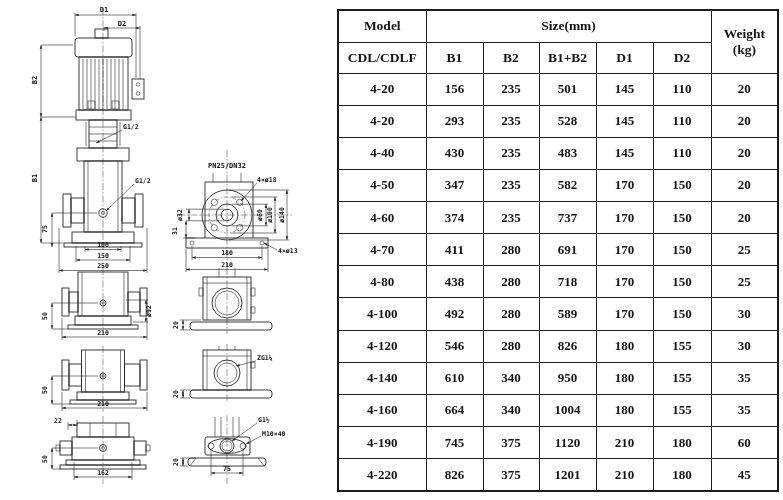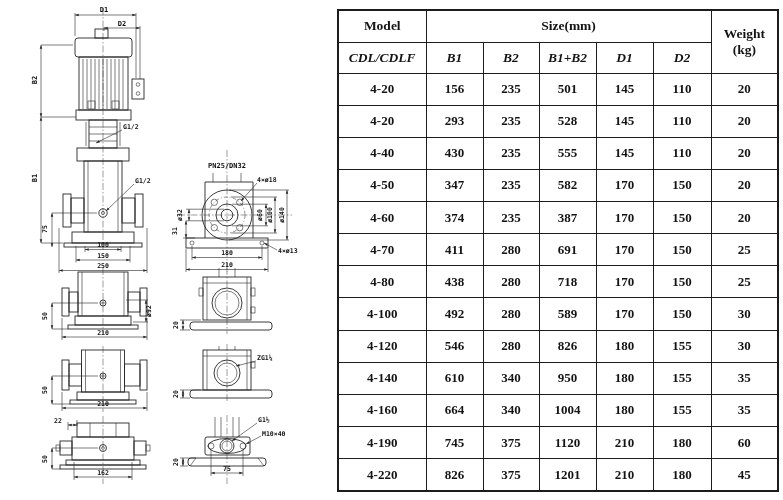--- a/index.html
+++ b/index.html
@@ -22,21 +22,21 @@
     border-collapse:collapse;table-layout:fixed;background:#fff;
     border:2px solid #1c1c1c;
   }
   table.spec th, table.spec td{
     border:1px solid #1c1c1c;text-align:center;vertical-align:middle;
     font-weight:bold;color:#141414;padding:0;
   }
   table.spec thead th{font-size:13.5px;}
   table.spec tbody td{font-size:13px;}
   thead tr.h1{height:32px;}
-  thead tr.h2{height:31px;font-style:italic;}
+  thead tr.h2{height:31px;}
   tbody tr{height:32px;}
 </style>
 </head>
 <body>
 
 <svg class="drawing" width="335" height="500" viewBox="0 0 335 500">
   <defs>
     <marker id="ar" viewBox="0 0 8 8" refX="7.5" refY="4" markerWidth="7" markerHeight="7" orient="auto-start-reverse">
       <path d="M0.5,1.6 L7.5,4 L0.5,6.4 Z" fill="#262626"></path>
     </marker>
@@ -339,41 +339,41 @@
         <td>528</td>
         <td>145</td>
         <td>110</td>
         <td>20</td>
       </tr>
 
       <tr>
         <td>4-40</td>
         <td>430</td>
         <td>235</td>
-        <td>555</td>
+        <td>483</td>
         <td>145</td>
         <td>110</td>
         <td>20</td>
       </tr>
 
       <tr>
         <td>4-50</td>
         <td>347</td>
         <td>235</td>
         <td>582</td>
         <td>170</td>
         <td>150</td>
         <td>20</td>
       </tr>
 
       <tr>
         <td>4-60</td>
         <td>374</td>
         <td>235</td>
-        <td>387</td>
+        <td>737</td>
         <td>170</td>
         <td>150</td>
         <td>20</td>
       </tr>
 
       <tr>
         <td>4-70</td>
         <td>411</td>
         <td>280</td>
         <td>691</td>

